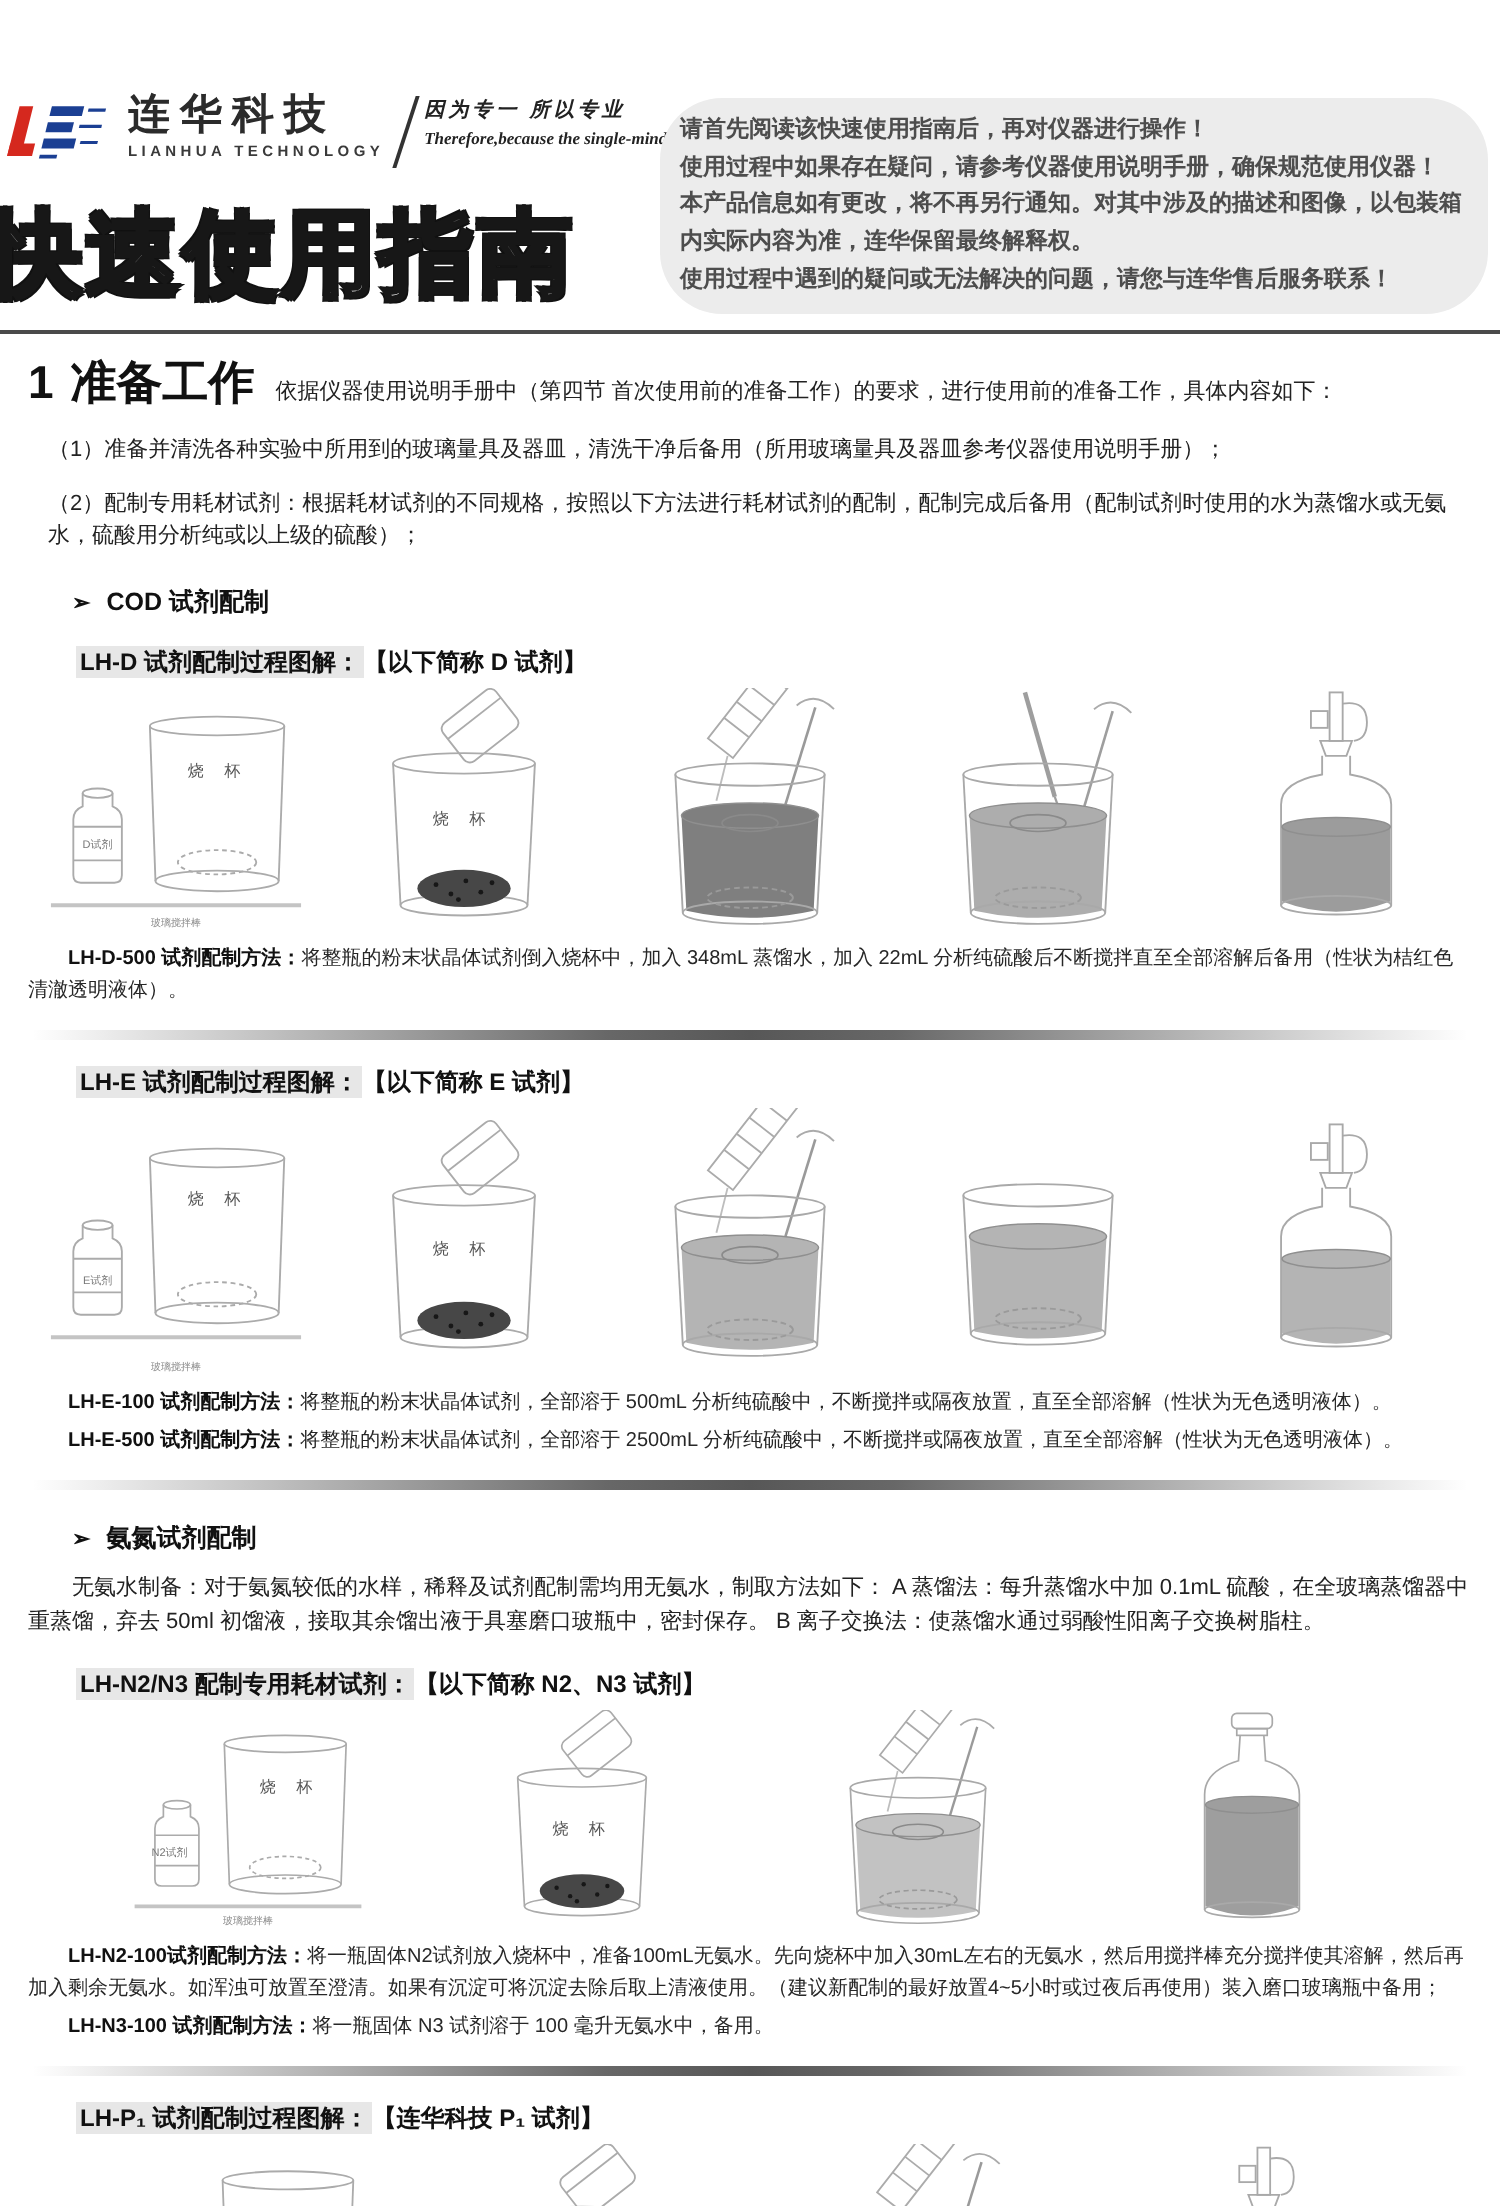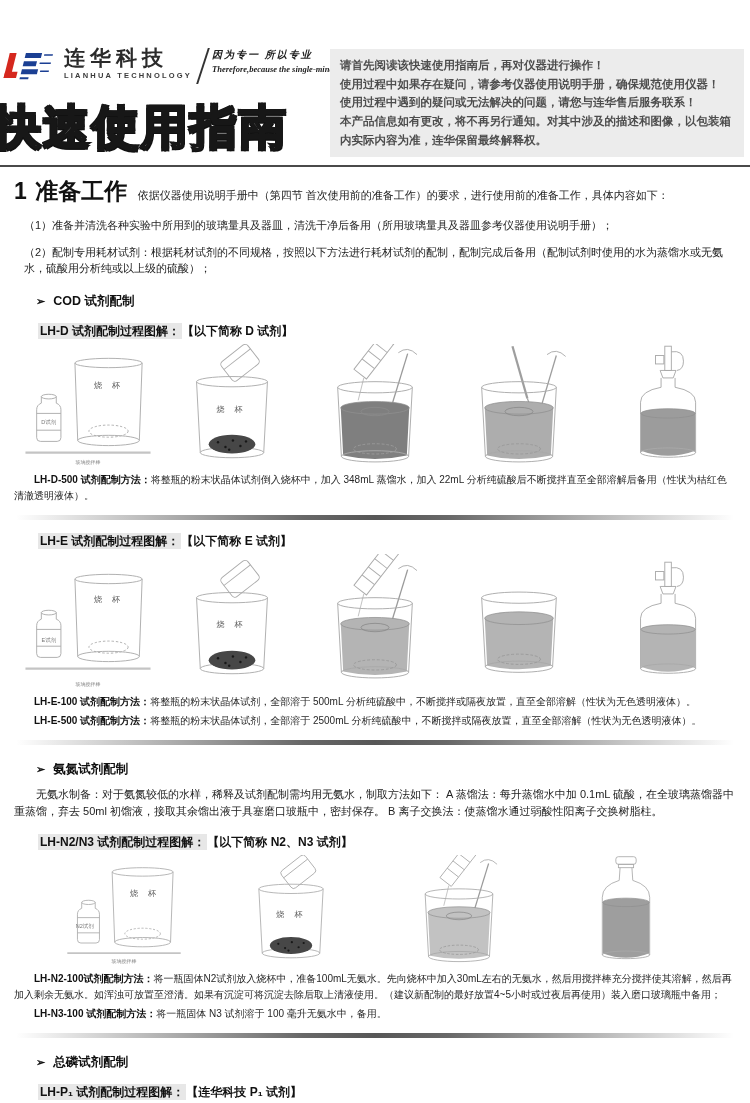--- a/index.html
+++ b/index.html
@@ -15,21 +15,21 @@
   .company-cn { font-size:21px; font-weight:bold; color:#2b2b2b; letter-spacing:5px; line-height:1.1; }
   .company-en { font-size:7.5px; font-weight:bold; color:#3a3a3a; letter-spacing:2.2px; margin-top:2px; }
   .slash { width:2px; height:36px; background:#333; transform:skewX(-18deg); margin:2px 8px 0 10px; }
   .tagline { margin-top:2px; }
   .tagline-cn { font-size:10px; font-weight:bold; font-style:italic; color:#222; letter-spacing:2px; }
   .tagline-en { font-family:"Liberation Serif", serif; font-size:8.5px; font-weight:bold; font-style:italic; color:#222; margin-top:2px; }
   .banner-title { position:absolute; left:-6px; top:56px; font-size:47px; font-weight:bold; letter-spacing:2px; color:#fff;
       -webkit-text-stroke:2px #171717;
       text-shadow:-1.5px -1.5px 0 #111,1.5px -1.5px 0 #111,-1.5px 1.5px 0 #111,1.5px 1.5px 0 #111; }
   .notice-box { position:absolute; right:6px; top:9px; width:414px; background:#ececec; padding:7px 10px 8px 10px;
-      font-size:11.5px; font-weight:bold; color:#4d4d4d; line-height:1.62; }
+      font-size:11.5px; font-weight:bold; color:#4d4d4d; line-height:1.62;border-radius:31px; }
 
   
   .content { padding:0 14px; }
   .sec1-head { margin-top:9px; }
   .sec-num { font-size:23px; font-weight:bold; color:#111; }
   .sec-title { font-size:23px; font-weight:bold; color:#111; margin-left:4px; }
   .sec-intro { font-size:11px; color:#222; margin-left:6px; }
   .prep-item { font-size:11px; color:#222; margin:11px 0 0 10px; line-height:1.45; }
   .bullet-line { margin:16px 0 0 22px; font-size:12.5px; font-weight:bold; color:#111; }
   .arrow { font-size:11px; margin-right:8px; color:#111; }
@@ -196,22 +196,22 @@
       <div class="slash"></div>
       <div class="tagline">
         <div class="tagline-cn">因为专一  所以专业</div>
         <div class="tagline-en">Therefore,because the single-minded professional</div>
       </div>
     </div>
     <div class="banner-title">快速使用指南</div>
     <div class="notice-box">
       <div class="notice-line">请首先阅读该快速使用指南后，再对仪器进行操作！</div>
       <div class="notice-line">使用过程中如果存在疑问，请参考仪器使用说明手册，确保规范使用仪器！</div>
+      <div class="notice-line">本产品信息如有更改，将不再另行通知。对其中涉及的描述和图像，以包装箱内实际内容为准，连华保留最终解释权。</div>
       <div class="notice-line">使用过程中遇到的疑问或无法解决的问题，请您与连华售后服务联系！</div>
-      <div class="notice-line">本产品信息如有更改，将不再另行通知。对其中涉及的描述和图像，以包装箱内实际内容为准，连华保留最终解释权。</div>
     </div>
   </div>
 
   <div class="content">
 
     <div class="sec1-head">
       <span class="sec-num">1</span>
       <span class="sec-title">准备工作</span>
       <span class="sec-intro">依据仪器使用说明手册中（第四节 首次使用前的准备工作）的要求，进行使用前的准备工作，具体内容如下：</span>
     </div>
@@ -300,21 +300,21 @@
       <p class="method"><b>LH-E-500 试剂配制方法：</b><span>将整瓶的粉末状晶体试剂，全部溶于 2500mL 分析纯硫酸中，不断搅拌或隔夜放置，直至全部溶解（性状为无色透明液体）。</span></p>
     </div>
     <div class="sec-divider"></div>
 
     <div class="bullet-line">
       <span class="arrow">➢</span><span>氨氮试剂配制</span>
     </div>
     <p class="para">无氨水制备：对于氨氮较低的水样，稀释及试剂配制需均用无氨水，制取方法如下： A 蒸馏法：每升蒸馏水中加 0.1mL 硫酸，在全玻璃蒸馏器中重蒸馏，弃去 50ml 初馏液，接取其余馏出液于具塞磨口玻瓶中，密封保存。 B 离子交换法：使蒸馏水通过弱酸性阳离子交换树脂柱。</p>
 
     <p class="fig-heading">
-      <span class="hl">LH-N2/N3 试剂配制过程图解：</span><span>【以下简称 N2、N3 试剂】</span>
+      <span class="hl">LH-N2/N3 配制专用耗材试剂：</span><span>【以下简称 N2、N3 试剂】</span>
     </p>
     <div class="figrow four">
       <div class="fig">
         <svg class="fig-svg" width="140" height="110">
             <use href="#s-prep"></use>
           </svg>
         <span class="fig-label lbl-bottle">N2试剂</span>
         <span class="fig-label lbl-beaker-a">烧 杯</span>
         <span class="fig-label lbl-rod">玻璃搅拌棒</span>
       </div>
@@ -334,23 +334,20 @@
             <use href="#s-stop"></use>
           </svg>
       </div>
     </div>
     <div class="methods">
       <p class="method"><b>LH-N2-100试剂配制方法：</b><span>将一瓶固体N2试剂放入烧杯中，准备100mL无氨水。先向烧杯中加入30mL左右的无氨水，然后用搅拌棒充分搅拌使其溶解，然后再加入剩余无氨水。如浑浊可放置至澄清。如果有沉淀可将沉淀去除后取上清液使用。（建议新配制的最好放置4~5小时或过夜后再使用）装入磨口玻璃瓶中备用；</span></p>
       <p class="method"><b>LH-N3-100 试剂配制方法：</b><span>将一瓶固体 N3 试剂溶于 100 毫升无氨水中，备用。</span></p>
     </div>
     <div class="sec-divider"></div>
 
-    <div class="bullet-line">
-      <span class="arrow">➢</span><span>总磷试剂配制</span>
-    </div>
     <p class="fig-heading">
       <span class="hl">LH-P₁ 试剂配制过程图解：</span><span>【连华科技 P₁ 试剂】</span>
     </p>
     <div class="figrow four">
       <div class="fig">
         <svg class="fig-svg" width="140" height="118">
             <use href="#s-prep"></use>
           </svg>
 
       </div>

